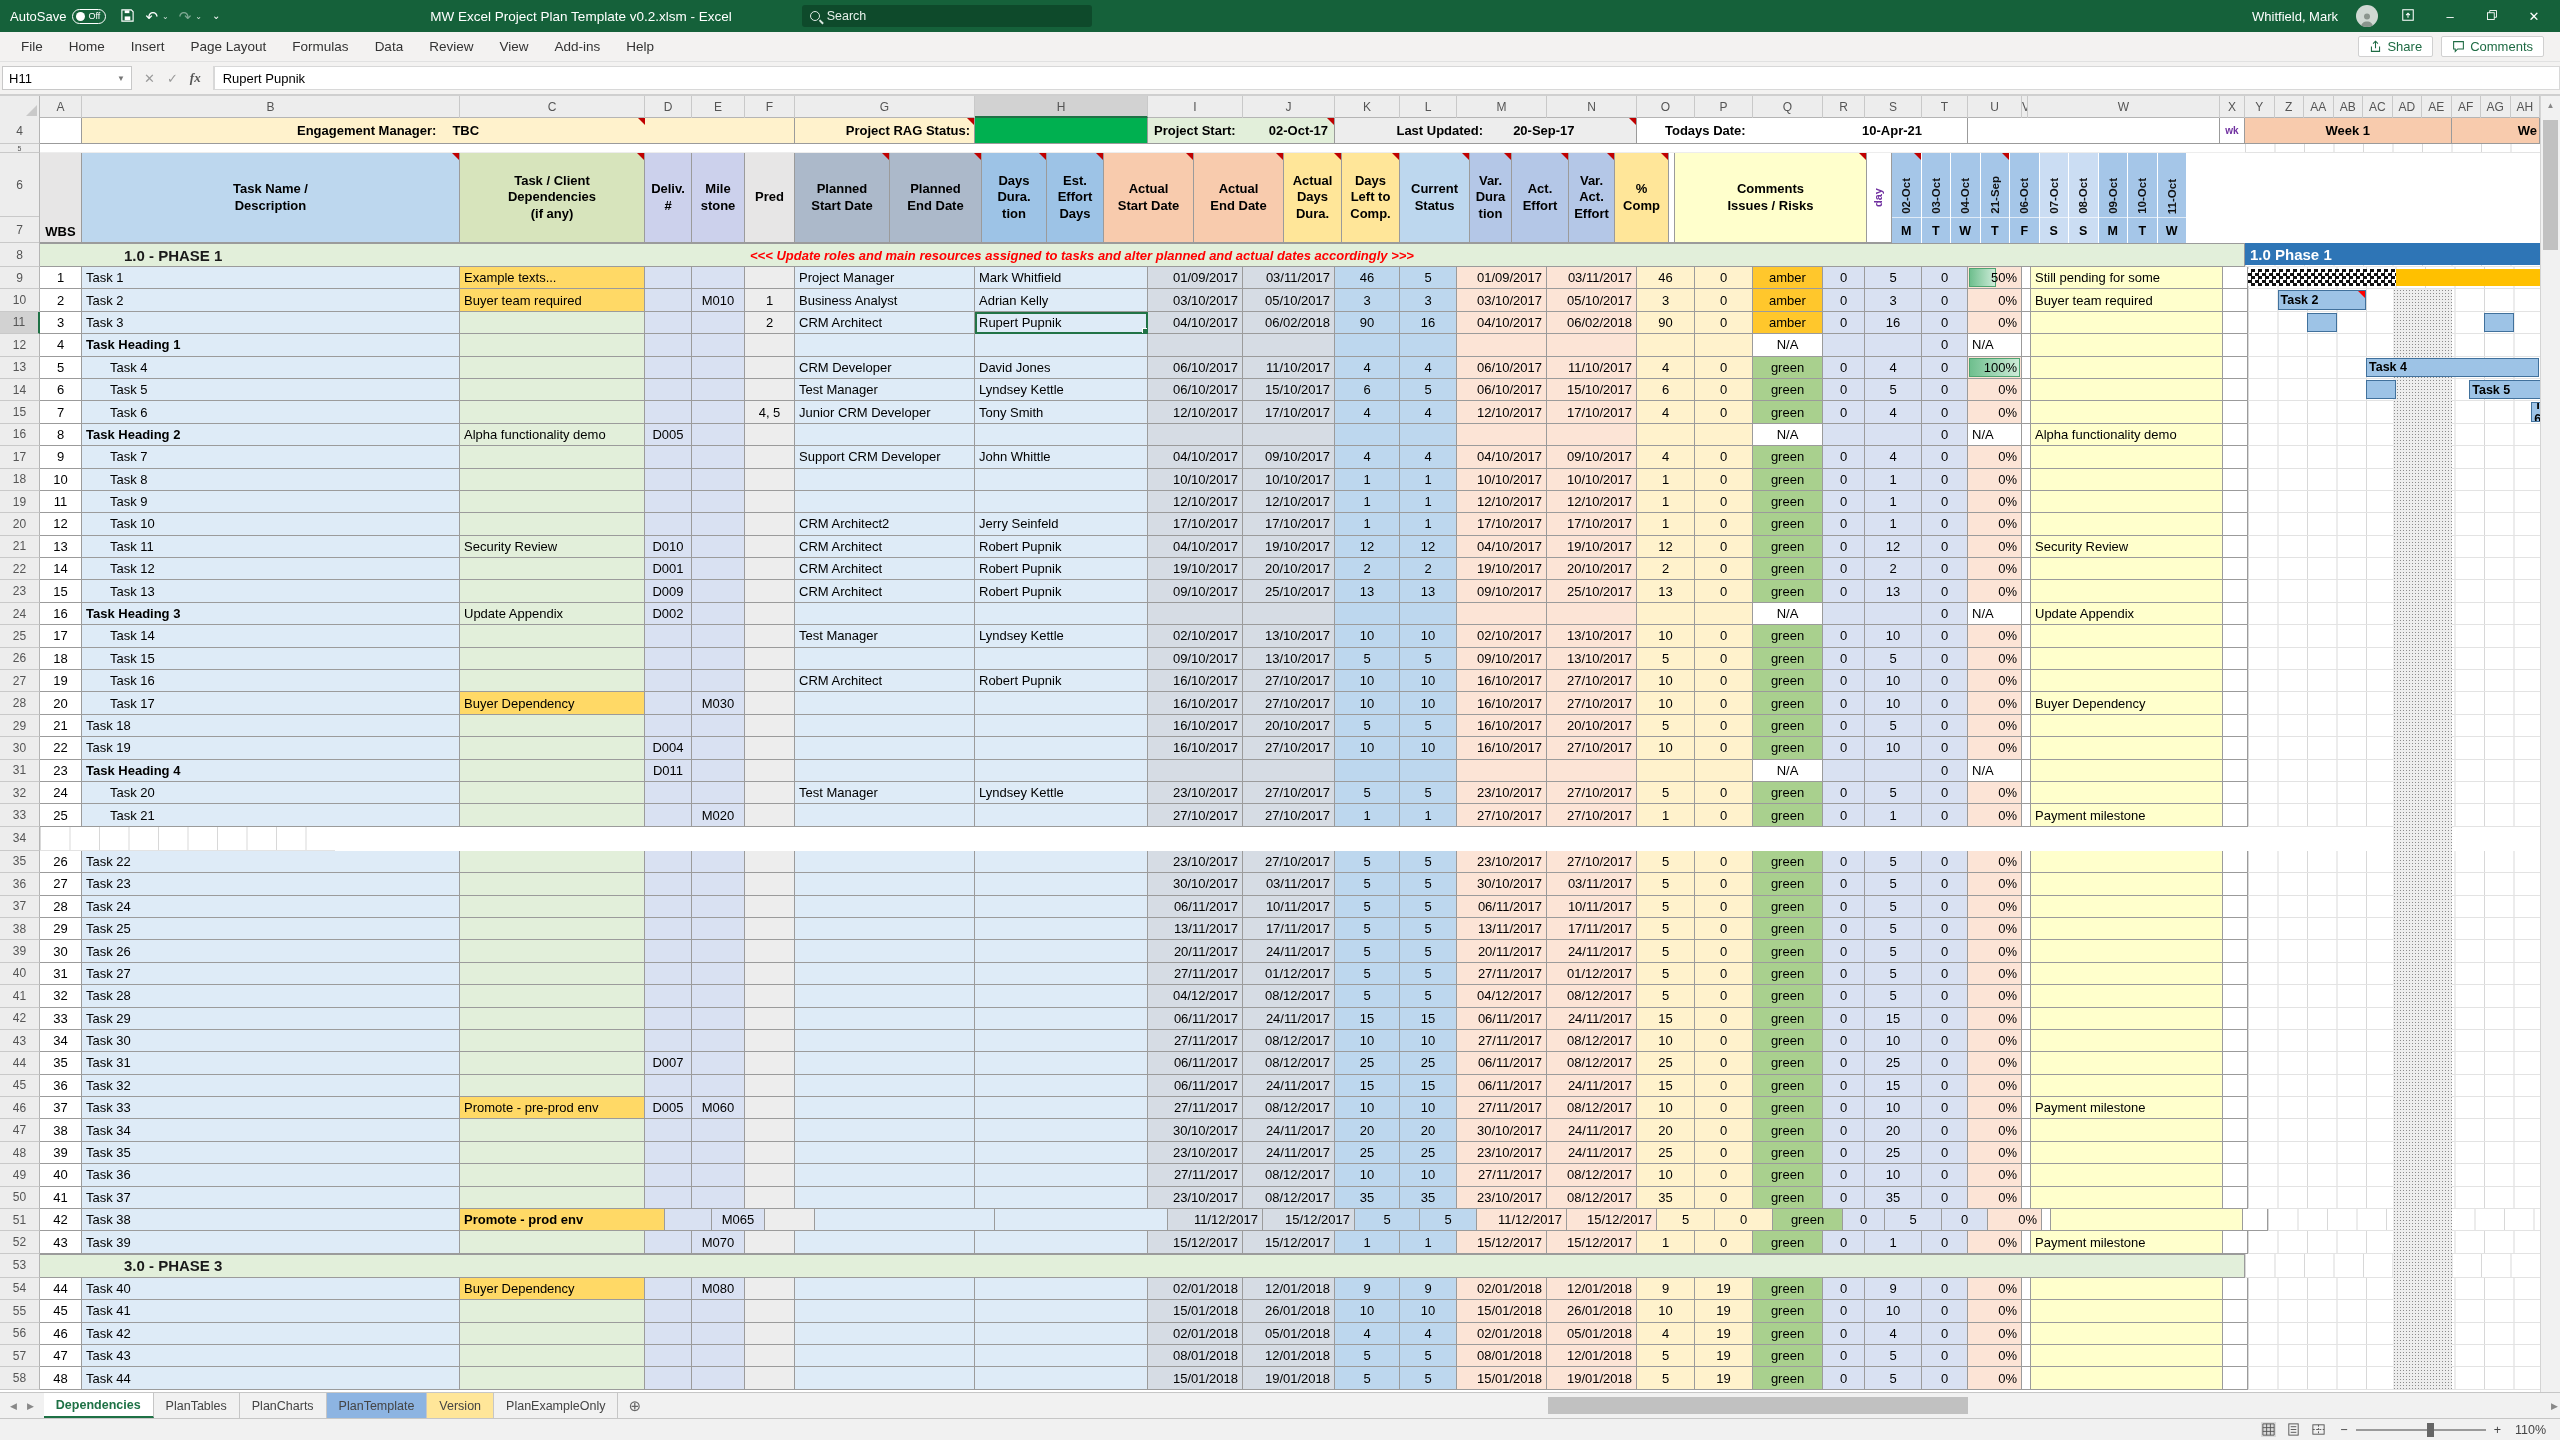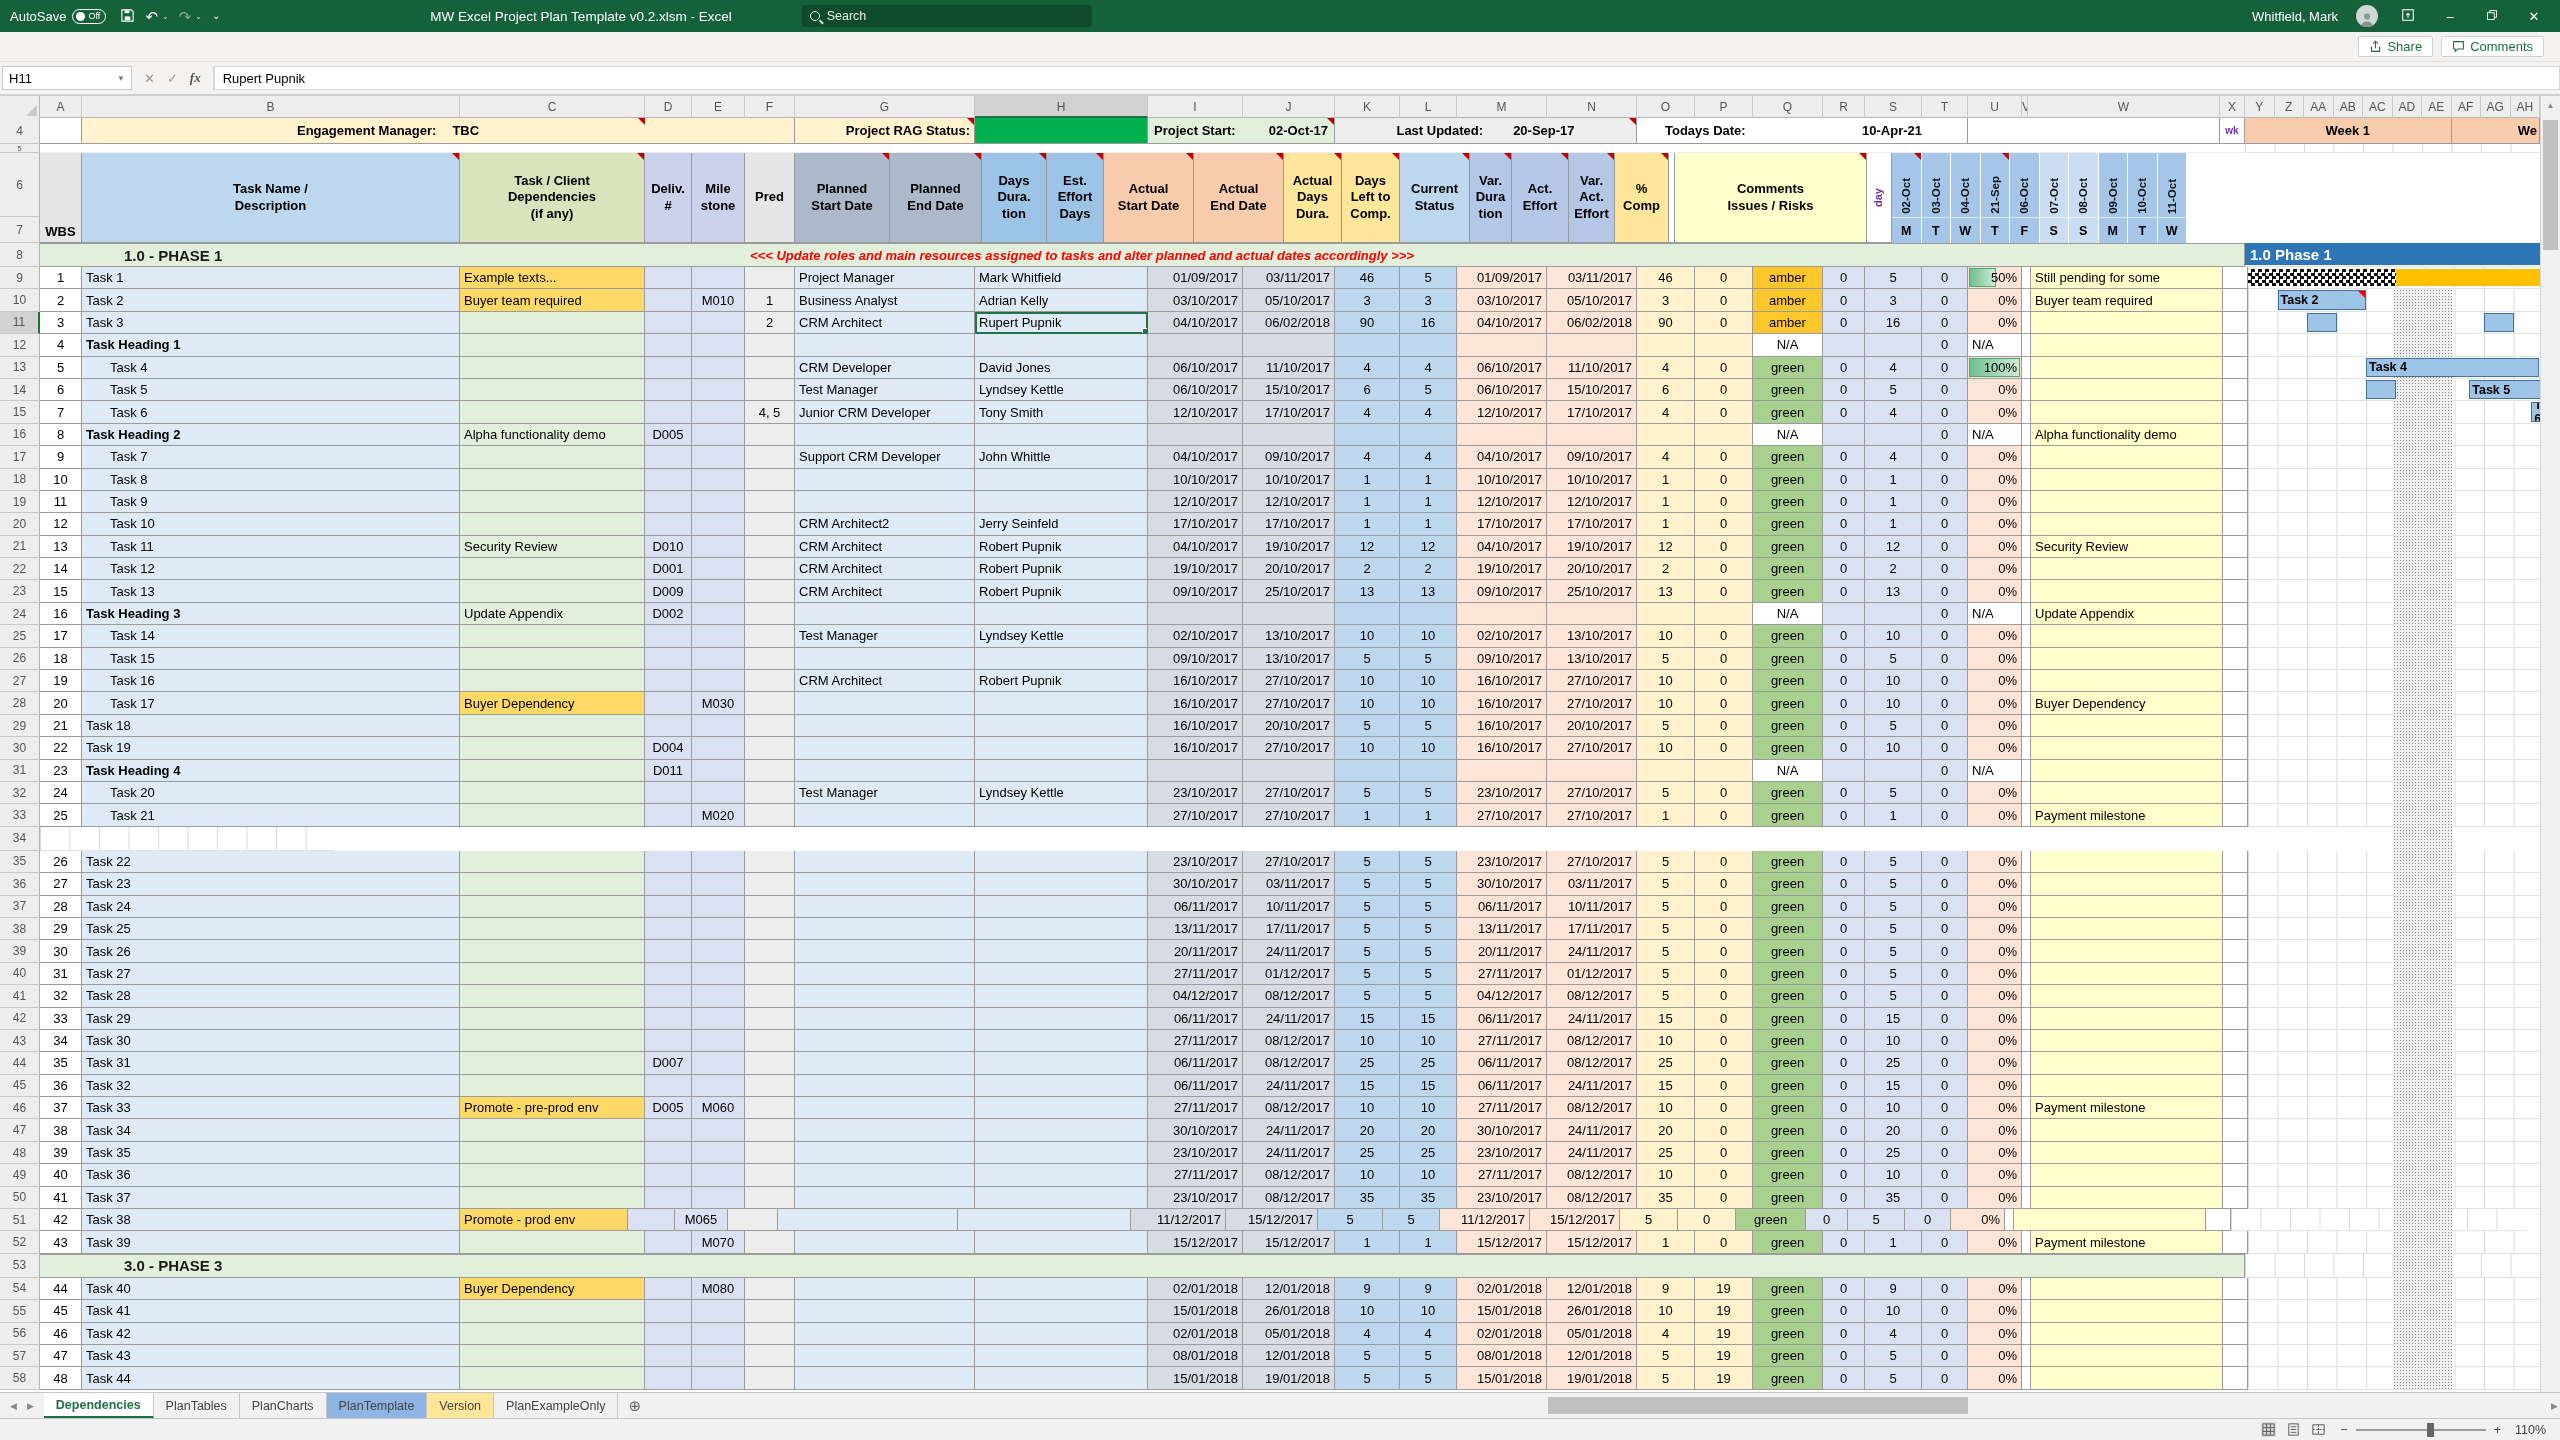--- a/index.html
+++ b/index.html
@@ -195,20 +195,32 @@
         <svg width="12" height="12" viewBox="0 0 16 16">
             <rect x="2" y="5" width="9" height="9" fill="none" stroke="#fff" stroke-width="1.2"></rect>
             <path d="M5 5V2h9v9h-3" fill="none" stroke="#fff" stroke-width="1.2"></path>
           </svg>
       </span>
       <span class="winbtn">✕</span>
     </div>
   </div>
 
   <div class="menubar">
+    <div class="rtabs">
+        <span class="rtab">File</span>
+        <span class="rtab">Home</span>
+        <span class="rtab">Insert</span>
+        <span class="rtab">Page Layout</span>
+        <span class="rtab">Formulas</span>
+        <span class="rtab">Data</span>
+        <span class="rtab">Review</span>
+        <span class="rtab">View</span>
+        <span class="rtab">Add-ins</span>
+        <span class="rtab">Help</span>
+      </div>
     <div class="mb-right">
       <span class="mbtn">
         <svg width="13" height="13" viewBox="0 0 16 16">
             <path d="M8 10V2M5 4.5 8 1.5l3 3" stroke="#1E6B43" fill="none" stroke-width="1.3"></path>
             <path d="M3 8v6h10V8" stroke="#1E6B43" fill="none" stroke-width="1.3"></path>
           </svg>
         <span>Share</span>
       </span>
       <span class="mbtn">
         <svg width="13" height="13" viewBox="0 0 16 16">
@@ -1690,21 +1702,21 @@
           </div>
           <div class="cell c-x" style="width: 6px;"></div>
           <div class="cell c-w" style="width: 192px;"></div>
           <div class="cell c-x" style="width: 25px;"></div>
           <div class="gcell" style="height: 22.4px;"></div>
         </div>
         <div class="row" style="height: 22.4px;">
           <div class="rowhdr">51</div>
           <div class="cell center" style="width: 42px;">42</div>
           <div class="cell c-b" style="width: 378px;">Task 38</div>
-          <div class="cell c-c dep-y" style="width: 168px;">Promote - prod env</div>
+          <div class="cell c-c dep-y" style="width: 205px; font-weight: bold;">Promote - prod env</div>
           <div class="cell c-lav center" style="width: 47px;"></div>
           <div class="cell c-lav center" style="width: 53px;">M065</div>
           <div class="cell c-pred center" style="width: 50px;"></div>
           <div class="cell c-blue" style="width: 180px;"></div>
           <div class="cell c-blue" style="width: 173px;"></div>
           <div class="cell c-gray right" style="width: 95px;">11/12/2017</div>
           <div class="cell c-gray right" style="width: 92px;">15/12/2017</div>
           <div class="cell c-mblue center" style="width: 65px;">5</div>
           <div class="cell c-mblue center" style="width: 57px;">5</div>
           <div class="cell c-salmon right" style="width: 90px;">11/12/2017</div>

